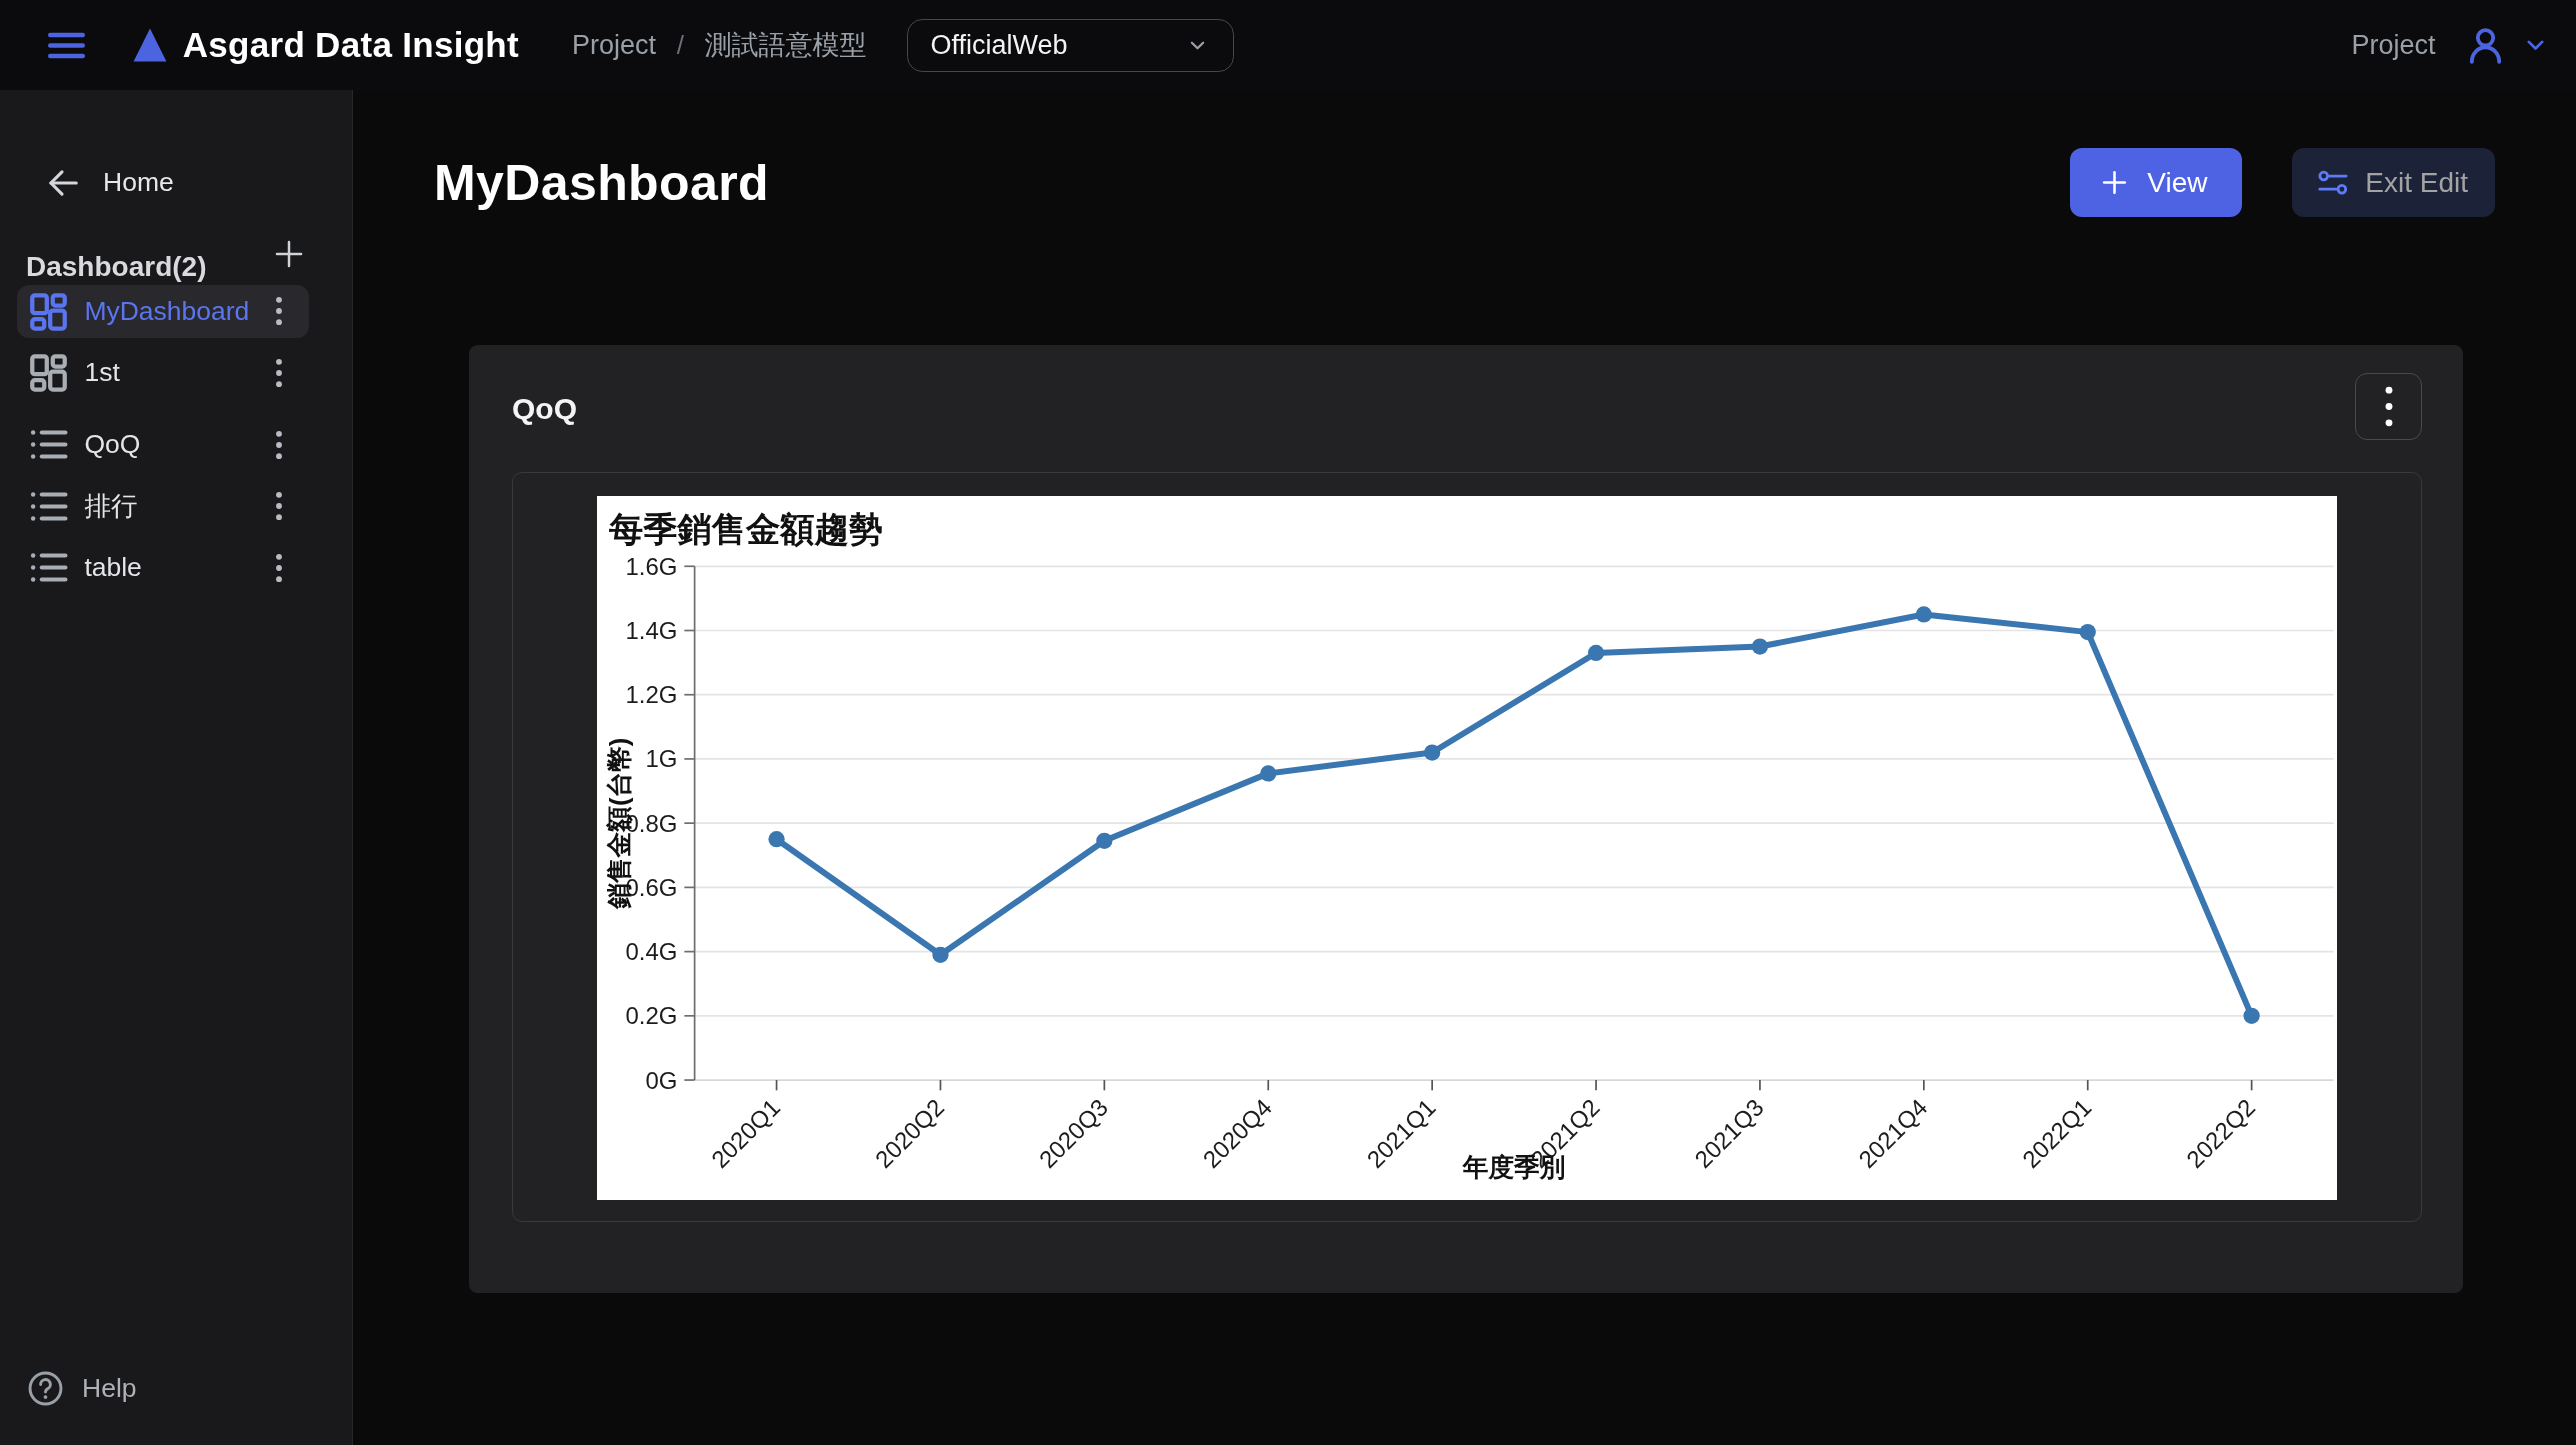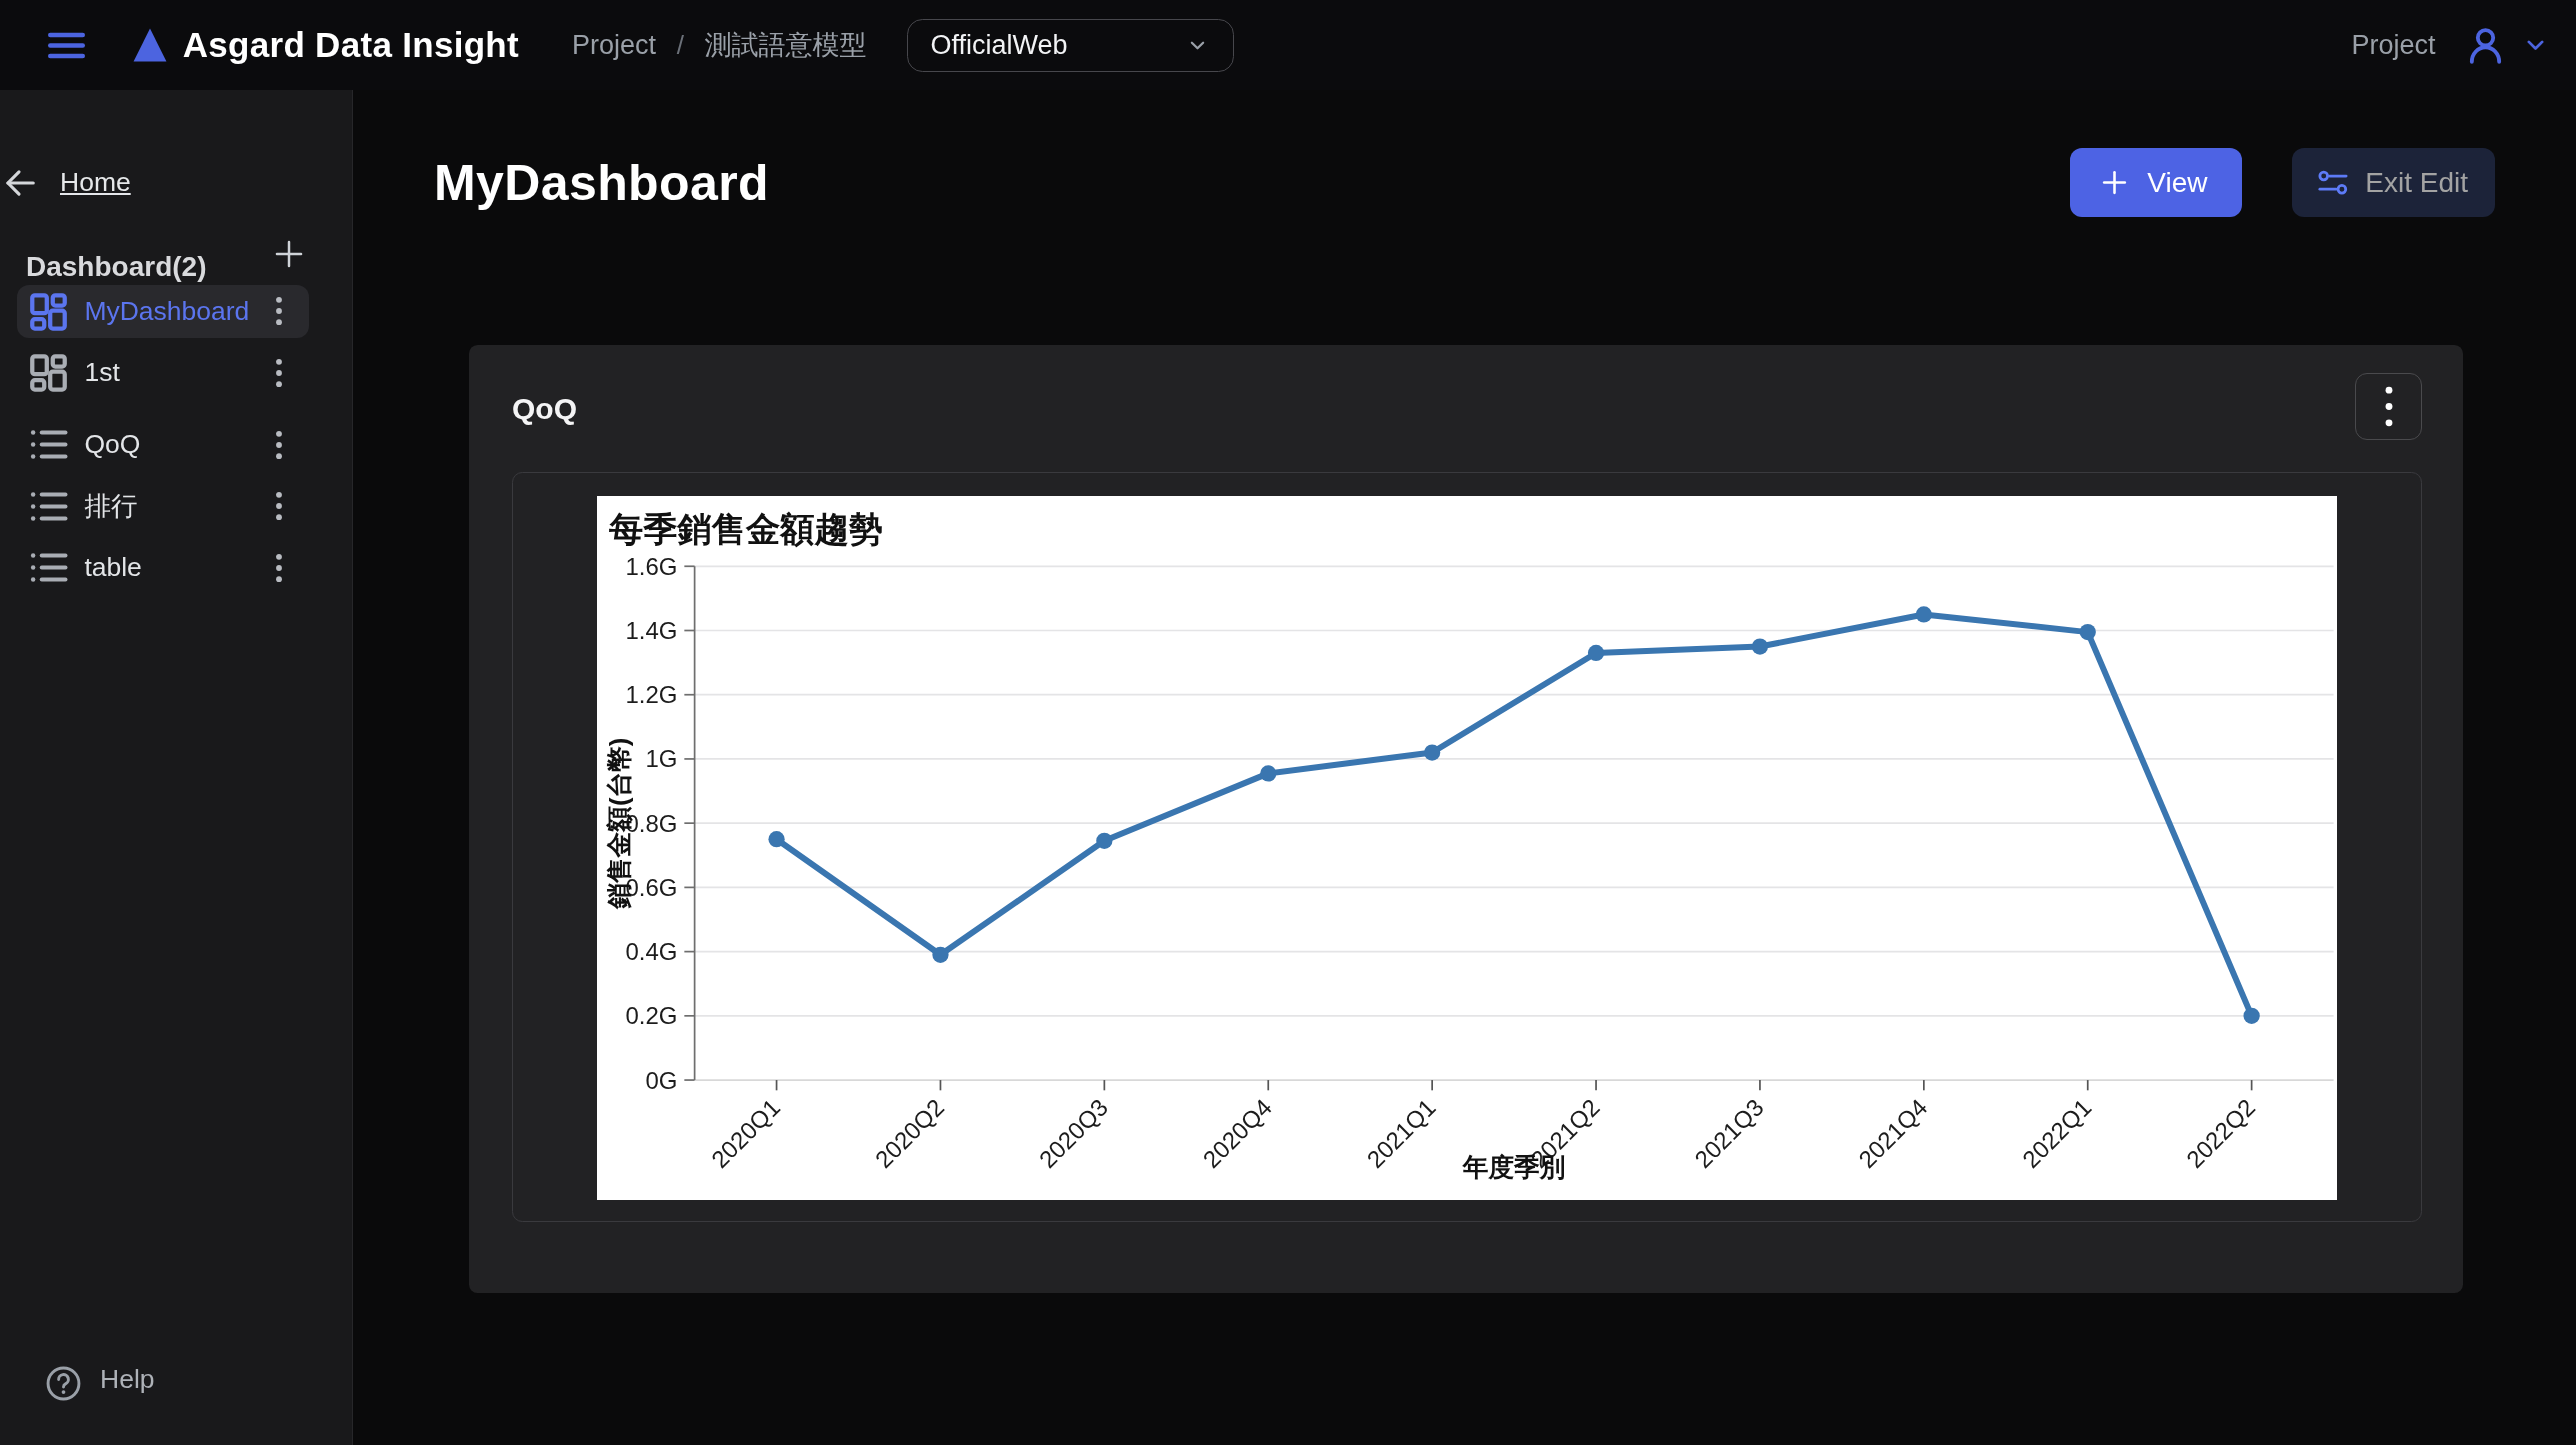--- a/index.html
+++ b/index.html
@@ -30,37 +30,37 @@
   .username { font-size:27px; color:#9aa0a8; }
   .user-icon { margin-left:29px; display:flex; }
   .user-chevron { margin-left:15.4px; display:flex; }
 
   
   .sidebar {
     position:absolute; top:90px; left:0; bottom:0; width:353px;
     background:#19191b; border-right:0.9px solid #27272a;
     display:flex; flex-direction:column;
   }
-  .home-row { margin-top:67px; height:51px; display:flex; align-items:center; cursor:pointer;text-decoration:underline; }
+  .home-row { margin-top:67px; height:51px; display:flex; align-items:center; padding-left:43px; cursor:pointer; }
   .home-label { margin-left:22px; font-size:26.5px; color:#e6e8ea; }
   .section-header { margin-top:20.6px; height:51px; display:flex; align-items:center; justify-content:space-between; padding:0 43px 0 26px; }
   .section-label { font-size:28px; font-weight:700; color:#d9dadd;margin-top:25px; }
   .plus-btn { cursor:pointer; display:flex; padding:3.4px; }
   .nav-item {
     margin:8.6px 43px 0 17px; height:53px; border-radius:12px;
     display:flex; align-items:center; padding:0 12px 0 11px; cursor:pointer;
   }
   .nav-item.first { margin-top:5.1px; }
   .nav-item.views-first { margin-top:19px; }
   .nav-item.selected { background:#29292d; }
   .nav-icon { display:flex; flex:none; }
   .nav-label { margin-left:15.4px; font-size:26.5px; color:#e3e5e8; flex:1; white-space:nowrap; overflow:hidden; }
   .nav-item.selected .nav-label { color:#5b75ee; }
   .kebab { cursor:pointer; display:flex; padding:5.1px; }
-  .help-row { margin-top:auto; margin-bottom:34px; display:flex; padding-left:44px; height:48px; cursor:pointer; }
+  .help-row { margin-top:auto; margin-bottom:34px; display:flex; align-items:center; padding-left:26px; height:48px; cursor:pointer; }
   .help-label { margin-left:17px; font-size:26.5px; color:#aeb2b8; }
 
   
   .main { position:absolute; top:90px; left:353px; right:0; bottom:0; background:#0a0a0b; overflow:hidden; }
   .main-header { display:flex; align-items:center; justify-content:space-between; padding:58px 81px 0 81px; }
   .page-title { font-size:50px; font-weight:800; color:#ffffff; letter-spacing:0.4px; }
   .header-buttons { display:flex; gap:15.4px; }
   .btn { height:69px; border-radius:12px; display:flex; align-items:center; font-size:28px; cursor:pointer; border:none;margin-left:35px; }
   .btn-view { background:#4d63e4; color:#ffffff; padding:0 34px 0 29px; gap:17px; }
   .btn-exit { background:#1c2339; color:#a3a3a3; padding:0 27px 0 24px; gap:15.4px; }

